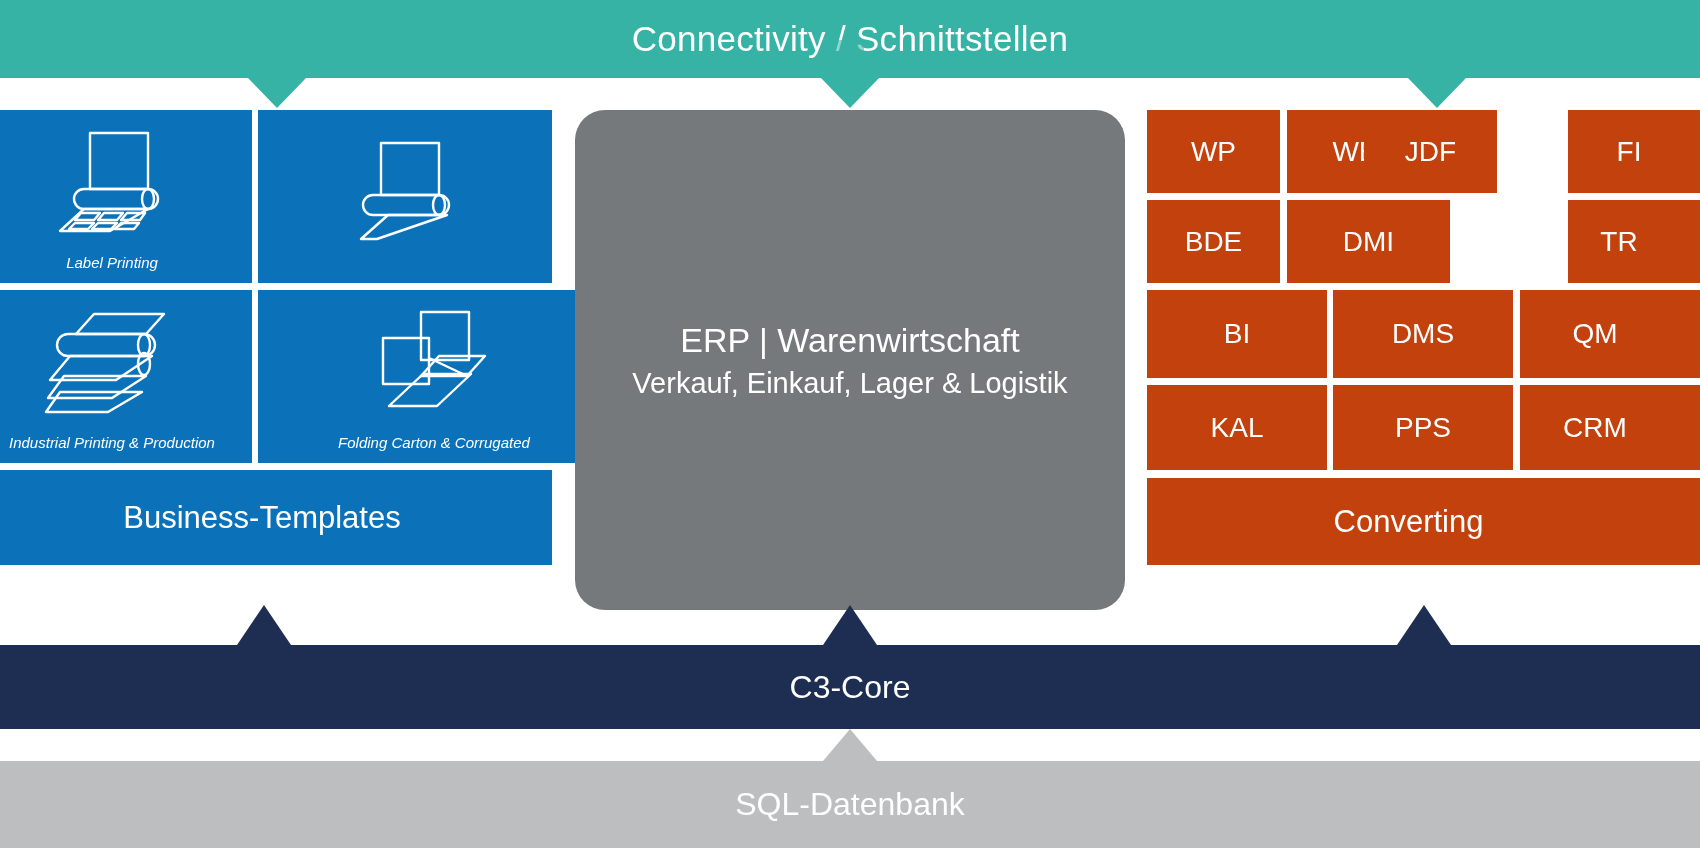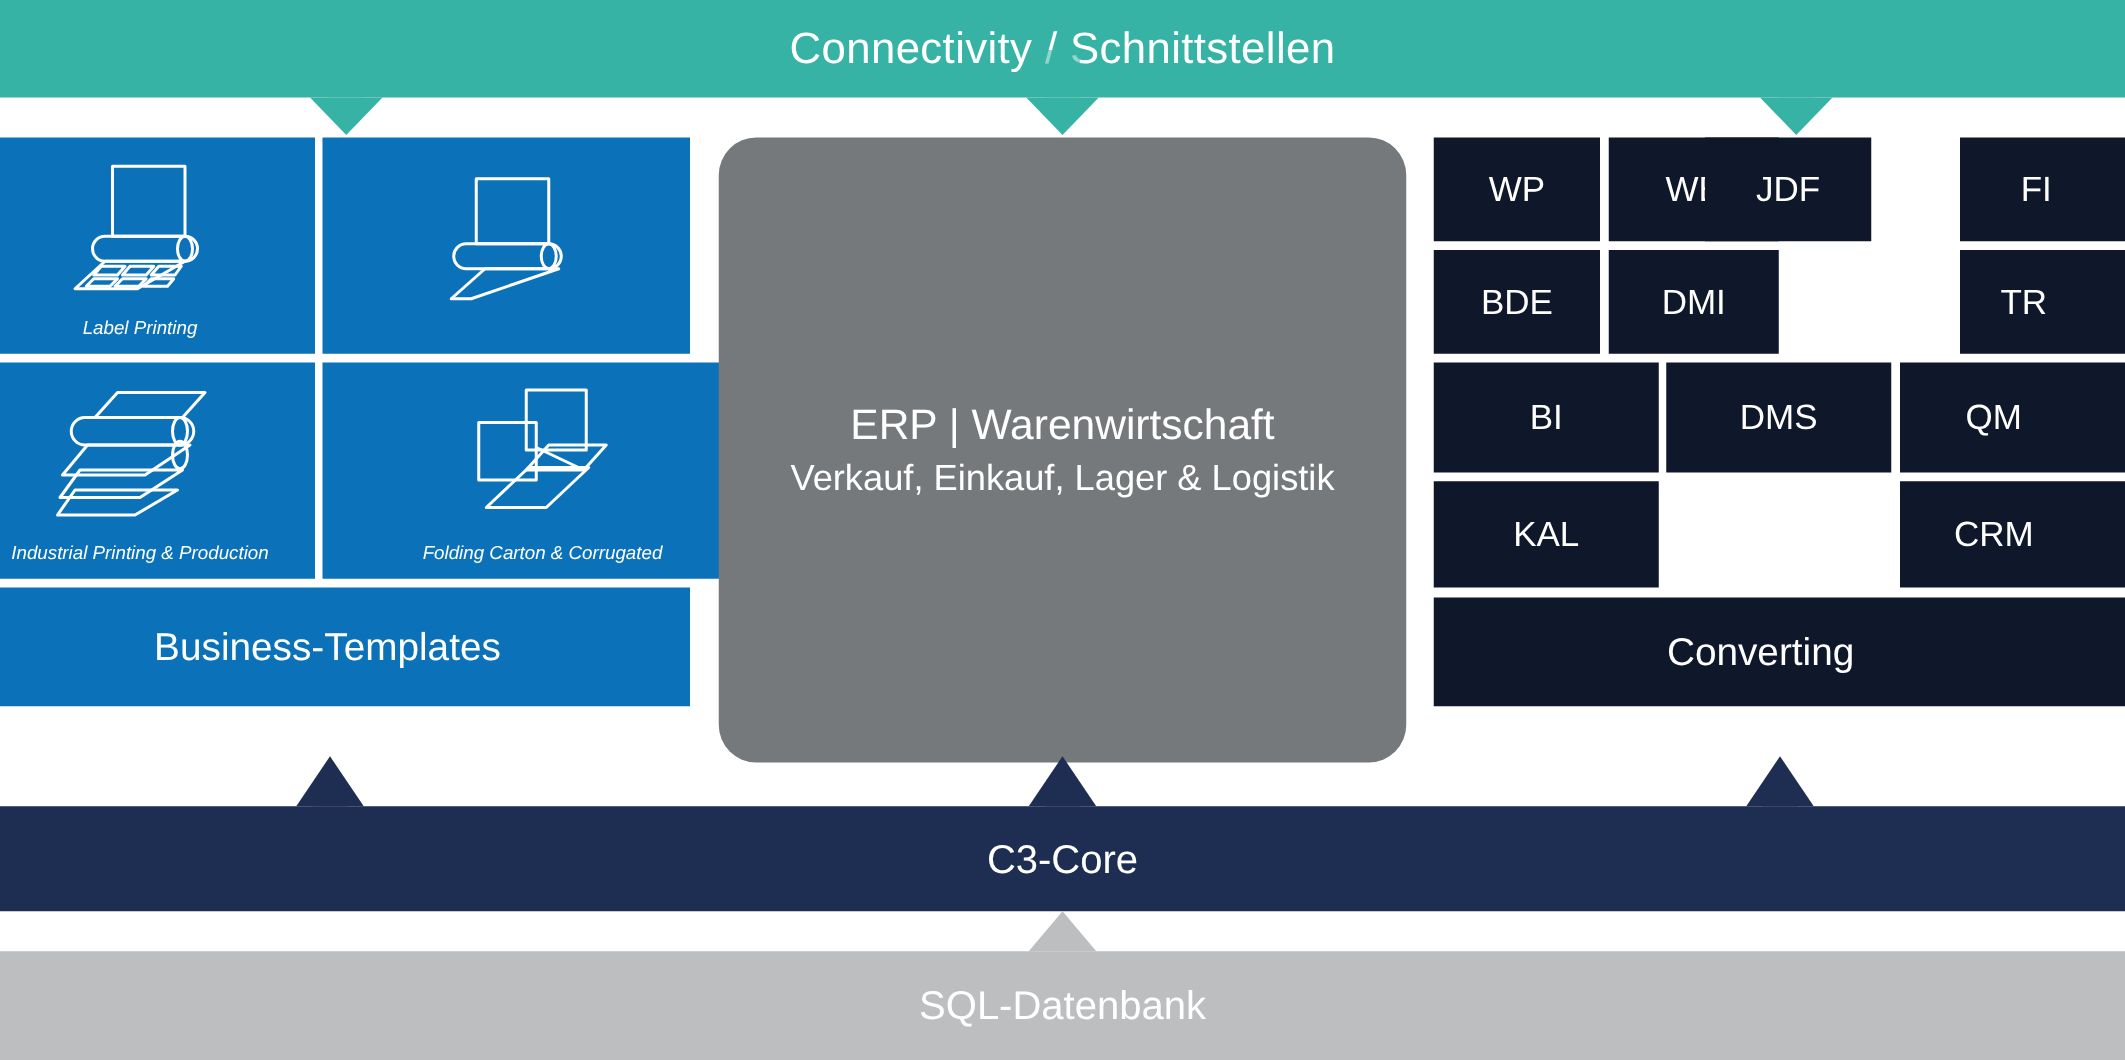--- a/index.html
+++ b/index.html
@@ -79,21 +79,21 @@
   
   #erp-panel {
     background: #76797b;
     flex-direction: column;
     line-height: 1.25;
   }
   #erp-title { font-size: 34px; margin-bottom: 4px; }
   #erp-subtitle { font-size: 29px; }
 
   
-  .seg-green { background: #0f172a; text-align: right; }
+  .seg-green { background: #c2410c; text-align: right; }
   .tile-green { font-size: 28px; }
   #bausteine-bar { font-size: 31px; }
 
   
   #c3-core-bar {
     background: #1e2d52;
     font-size: 32px;
   }
   #sql-bar {
     background: #bcbec0;
@@ -203,39 +203,42 @@
   <div class="blk seg-green tile-green" style="left:1364px; top:110px; width:133px; height:83px;">
     <span>JDF</span>
   </div>
   <div class="blk seg-green tile-green" style="left:1568px; top:110px; width:160px; height:83px;">
     <span style="margin-right:38px;">FI</span>
   </div>
 
   <div class="blk seg-green tile-green" style="left:1147px; top:200px; width:133px; height:83px;">
     <span>BDE</span>
   </div>
-  <div class="blk seg-green tile-green" style="left:1287px; top:200px; width:136px; height:83px;">
+  <div class="blk seg-green tile-green" style="left:1287px; top:200px; width:163px; height:83px;">
     <span>DMI</span>
   </div>
   <div class="blk seg-green tile-green" style="left:1568px; top:200px; width:160px; height:83px;">
     <span style="margin-right:58px;">TR</span>
   </div>
 
   <div class="blk seg-green tile-green" style="left:1147px; top:290px; width:180px; height:88px;">
     <span>BI</span>
   </div>
   <div class="blk seg-green tile-green" style="left:1333px; top:290px; width:180px; height:88px;">
     <span>DMS</span>
   </div>
   <div class="blk seg-green tile-green" style="left:1520px; top:290px; width:208px; height:88px;">
     <span style="margin-right:58px;">QM</span>
   </div>
 
   <div class="blk seg-green tile-green" style="left:1147px; top:385px; width:180px; height:85px;">
     <span>KAL</span>
+  </div>
+  <div class="blk seg-green tile-green" style="left:1333px; top:385px; width:180px; height:85px;">
+    <span>PPS</span>
   </div>
   <div class="blk seg-green tile-green" style="left:1520px; top:385px; width:208px; height:85px;">
     <span style="margin-right:58px;">CRM</span>
   </div>
 
   <div class="blk seg-green" id="bausteine-bar" style="left:1147px; top:478px; width:581px; height:87px;">
     <span style="margin-right:58px;">Converting</span>
   </div>
 
   <div class="up-stub" style="left:250px; top:645px; width:28px; height:45px; background:#2a3a61;"></div>

